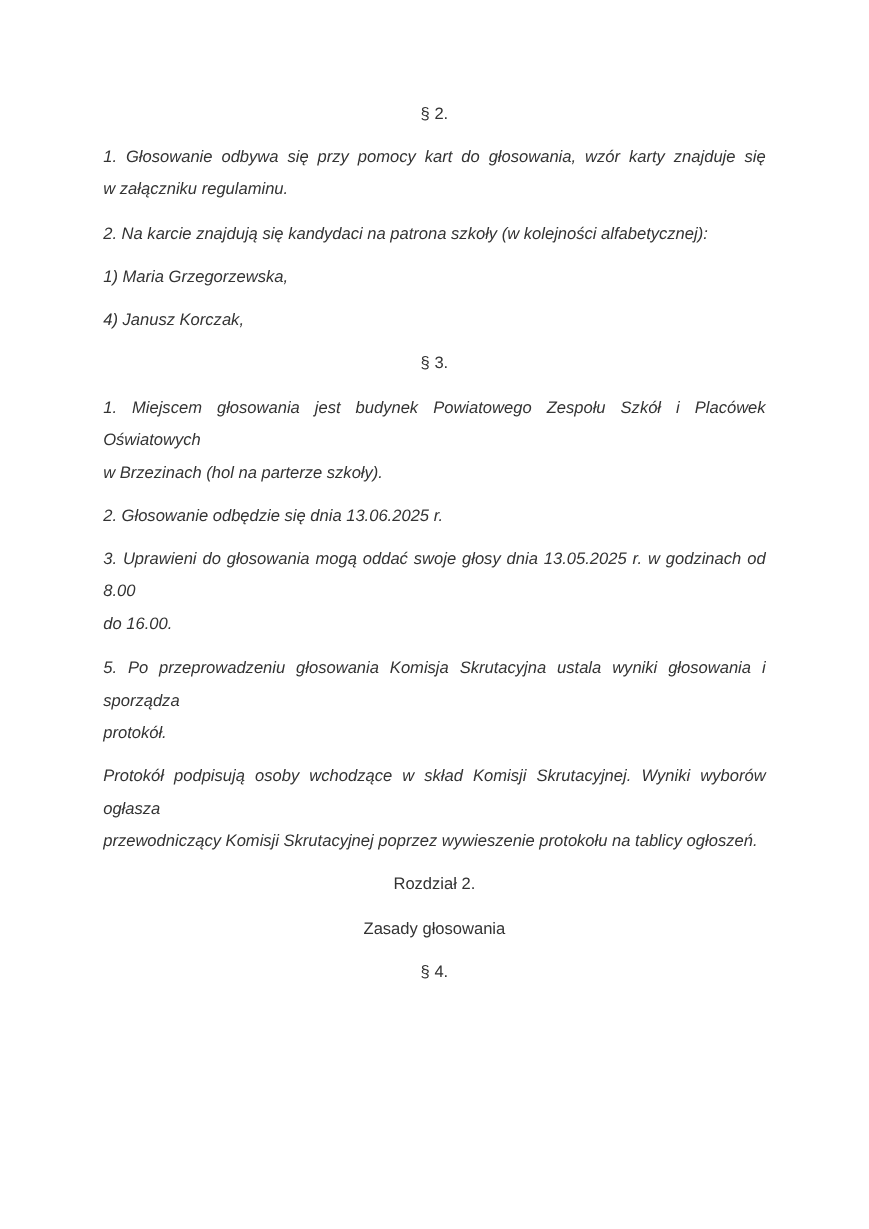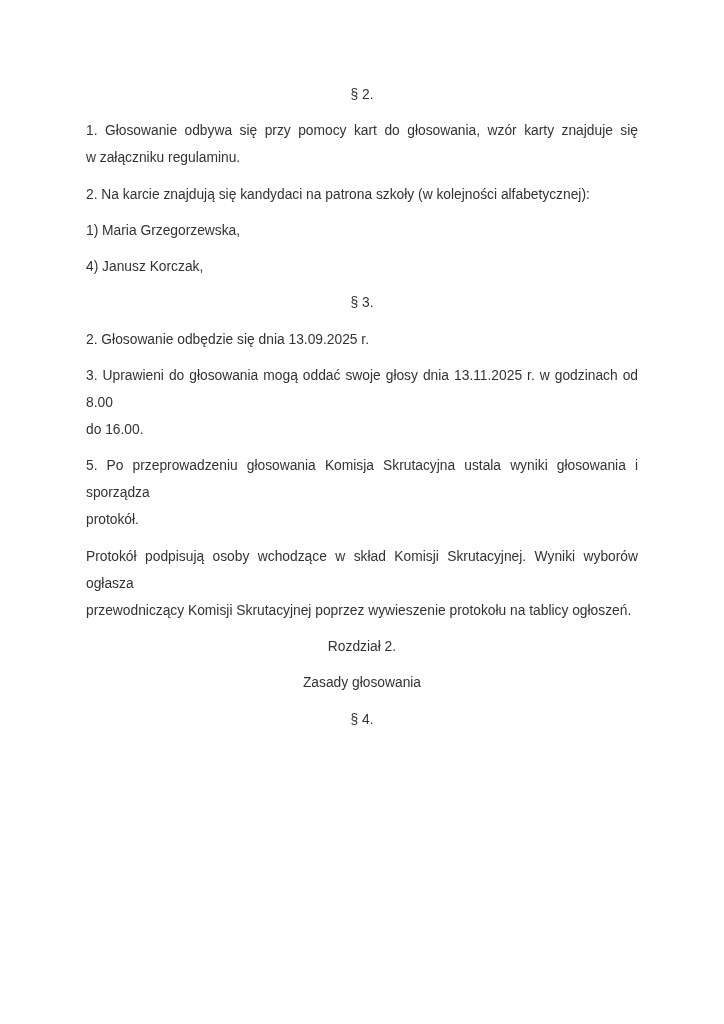--- a/index.html
+++ b/index.html
@@ -24,20 +24,21 @@
     line-height: 27px;
   }
   .block {
     margin: 0 0 9.3px 0;
   }
   .heading {
     text-align: center;
   }
   .line {
     text-align: left;
+    font-style: italic;
   }
   .line.just {
     text-align: justify;
     text-align-last: justify;
   }
 </style>
 </head>
 <body>
 
 <div class="page">
@@ -58,27 +59,31 @@
   </div>
 
   <div class="block para">
     <div class="line">4) Janusz Korczak,</div>
   </div>
 
 
 
   <div class="block heading">§ 3.</div>
 
-
   <div class="block para">
-    <div class="line">2. Głosowanie odbędzie się dnia 13.09.2025 r.</div>
+    <div class="line just">1. Miejscem głosowania jest budynek Powiatowego Zespołu Szkół i Placówek Oświatowych</div>
+    <div class="line">w Brzezinach (hol na parterze szkoły).</div>
   </div>
 
   <div class="block para">
-    <div class="line just">3. Uprawieni do głosowania mogą oddać swoje głosy dnia 13.11.2025 r. w godzinach od 8.00</div>
+    <div class="line">2. Głosowanie odbędzie się dnia 13.06.2025 r.</div>
+  </div>
+
+  <div class="block para">
+    <div class="line just">3. Uprawieni do głosowania mogą oddać swoje głosy dnia 13.05.2025 r. w godzinach od 8.00</div>
     <div class="line">do 16.00.</div>
   </div>
 
   <div class="block para">
     <div class="line just">5. Po przeprowadzeniu głosowania Komisja Skrutacyjna ustala wyniki głosowania i sporządza</div>
     <div class="line">protokół.</div>
   </div>
 
   <div class="block para">
     <div class="line just">Protokół podpisują osoby wchodzące w skład Komisji Skrutacyjnej. Wyniki wyborów ogłasza</div>

